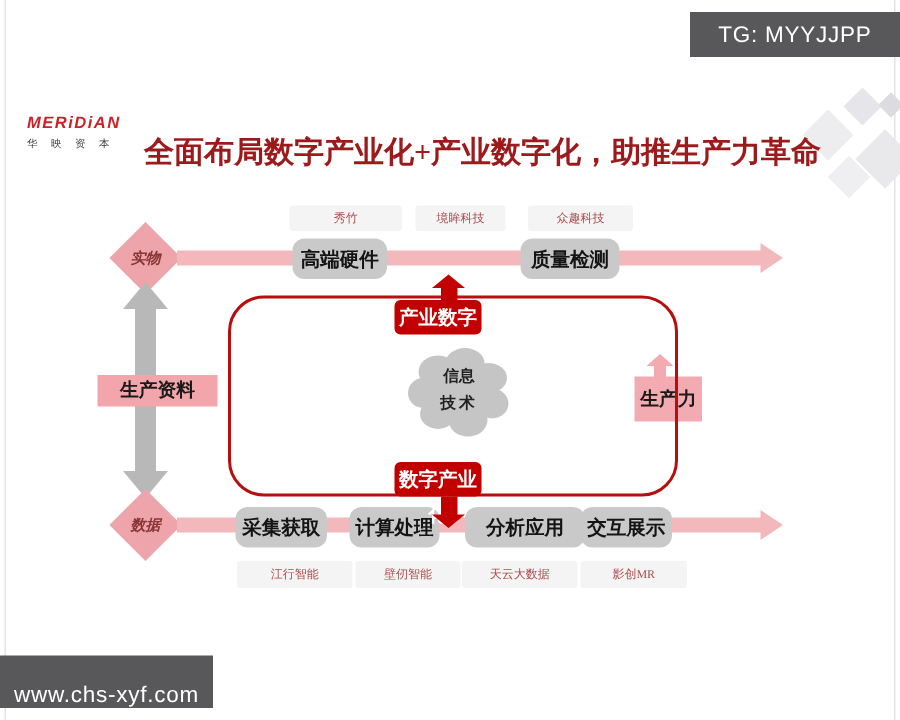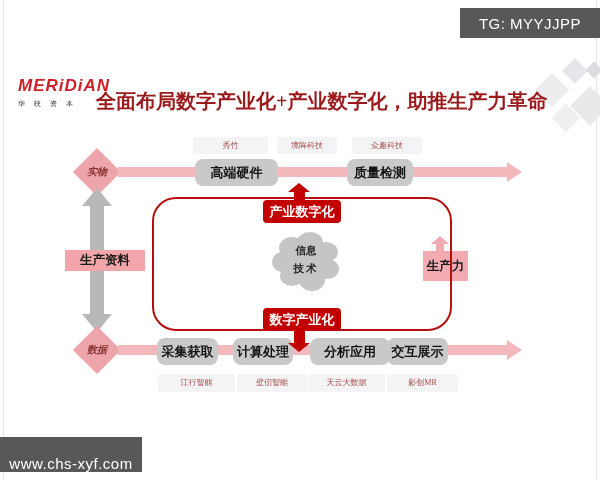--- a/index.html
+++ b/index.html
@@ -11,21 +11,21 @@
   .edge-line { position:absolute; top:0; width:1px; height:480px; background:#e3e3e3; }
 
   
   .dark-bar { position:absolute; background:#58585a; color:#fff; font-size:15px;
               display:flex; align-items:center; justify-content:center; letter-spacing:.5px; }
   #tg-bar { left:460px; top:8px; width:140px; height:30px; }
   #site-bar { left:0; top:437px; width:142px; height:35px;align-items:flex-end; }
 
   
   #logo { position:absolute; left:18px; top:76px; width:90px; }
-  #logo .brand { font-style:italic; font-weight:bold; font-size:17px; color:#ce2127; letter-spacing:1px; }
+  #logo .brand { font-style:italic; font-weight:bold; font-size:11px; color:#ce2127; letter-spacing:1px; }
   #logo .sub { margin-top:3px; font-size:7px; color:#3a3a3a; letter-spacing:9px; white-space:nowrap; }
 
   
   #main-title { position:absolute; left:96px; top:88px; width:490px; font-family:"Liberation Serif","DejaVu Serif",serif;
                 font-weight:bold; font-size:20px; color:#9c1a1c; white-space:nowrap; z-index:1; }
 
   
   .wm { position:absolute; transform:rotate(45deg); z-index:0; }
 
   
@@ -57,21 +57,21 @@
 
   .pink-label { position:absolute; background:#f2a6ab; color:#1a1a1a; font-weight:bold; font-size:12.5px;
                 text-align:center; z-index:2; }
   #means-label { left:65px; top:250px; width:80px; height:21px; line-height:21px; }
   #productivity-label { left:423px; top:251px; width:45px; height:30px; line-height:30px; z-index:1; background:#f3abb1; }
 
   
   #frame { position:absolute; left:152px; top:197px; width:300px; height:134px;
            border:2.5px solid #b70f0f; border-radius:24px; z-index:2; pointer-events:none; }
 
-  .red-badge { position:absolute; left:263px; width:78px; height:23px; line-height:23px; background:#c20000;
+  .red-badge { position:absolute; left:263px; width:58px; height:23px; line-height:23px; background:#c20000;
                border-radius:4px; color:#fff; font-weight:bold; font-size:13px; text-align:center; z-index:3; }
   #badge-top { top:200px; }
   #badge-bottom { top:308px; }
 
   .red-stem { position:absolute; width:11px; background:#c20000; z-index:3; }
   .red-head { position:absolute; width:0; height:0; z-index:3; }
   #up-stem { left:294px; top:191px; height:10px; }
   #up-head { left:288px; top:183px; border-left:11px solid transparent; border-right:11px solid transparent;
              border-bottom:9px solid #c20000; }
   #down-stem { left:294px; top:331px; height:13px; }
@@ -122,21 +122,21 @@
   <div class="diamond" style="left:80px; top:155px;">
     <span>实物</span>
   </div>
   <div class="flow-bar" style="top:167px;"></div>
   <div class="flow-head" style="top:162px;"></div>
 
   <div class="chip" style="left:193px; top:137px; width:75px;">秀竹</div>
   <div class="chip" style="left:277px; top:137px; width:60px;">境眸科技</div>
   <div class="chip" style="left:352px; top:137px; width:70px;">众趣科技</div>
 
-  <div class="stage" style="left:195px; top:159px; width:83px;">高端硬件</div>
+  <div class="stage" style="left:195px; top:159px; width:63px;">高端硬件</div>
   <div class="stage" style="left:347px; top:159px; width:66px;">质量检测</div>
 
   <div id="left-arrow">
     <div class="head-up"></div>
     <div class="shaft"></div>
     <div class="head-down"></div>
   </div>
   <div id="means-label" class="pink-label">生产资料</div>
 
   <div id="frame"></div>

